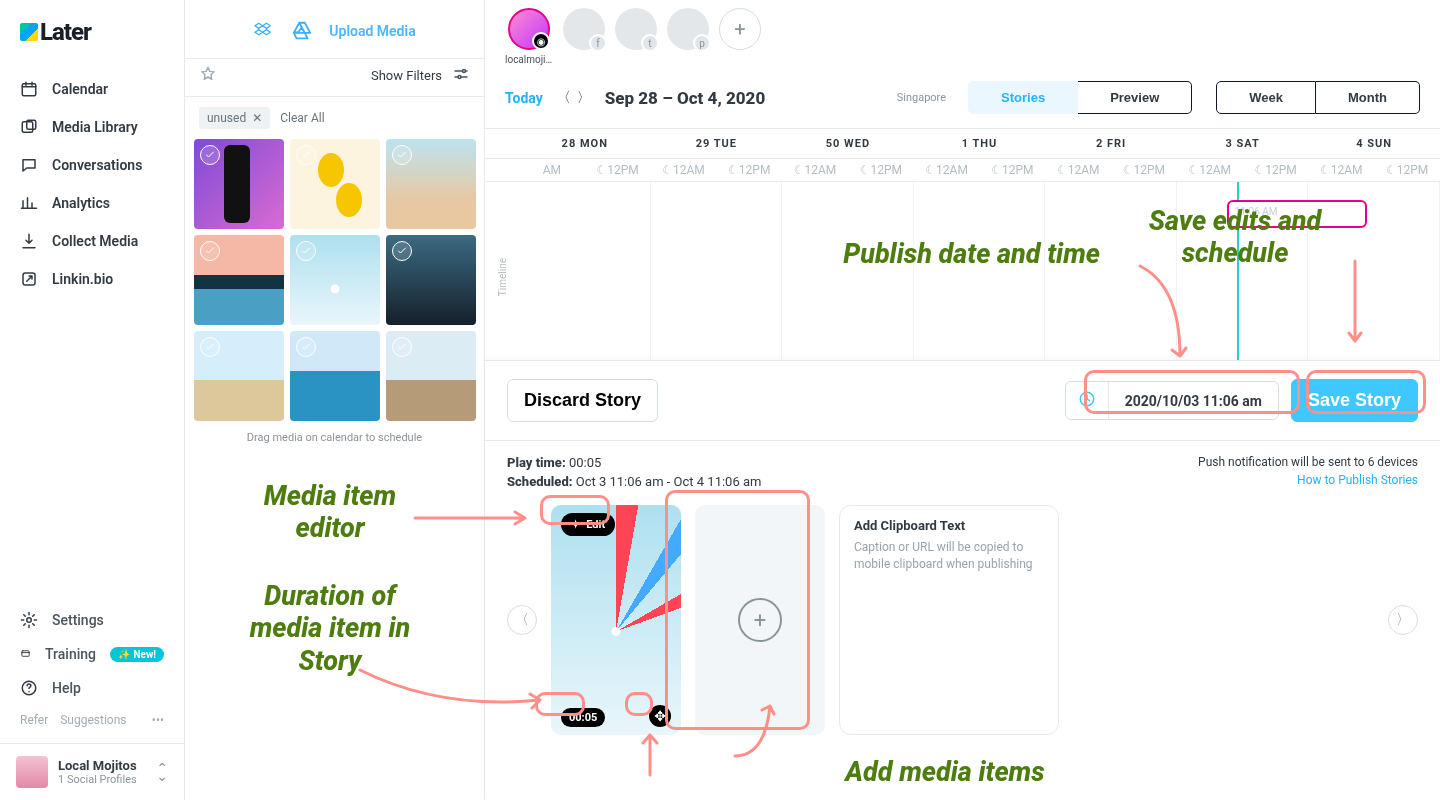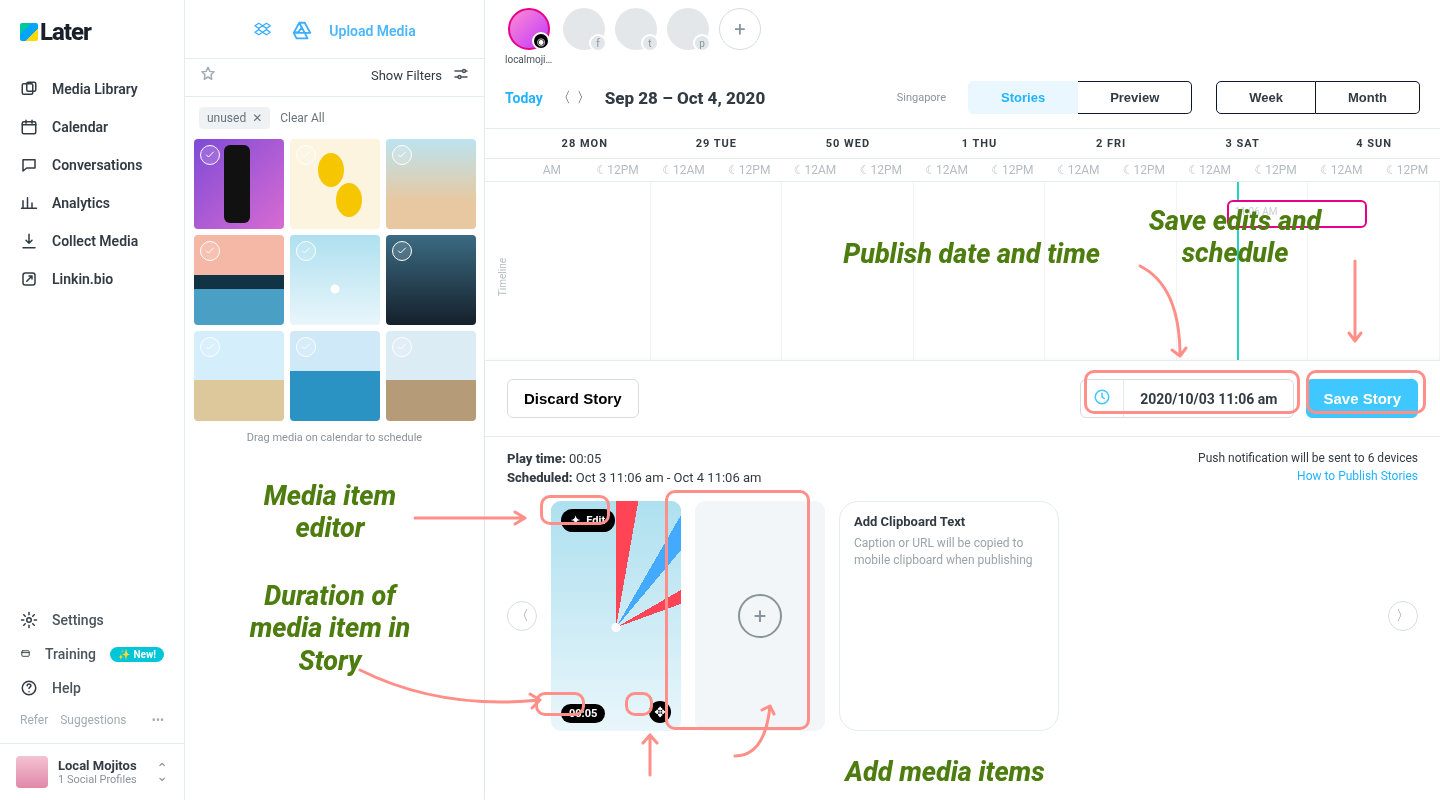--- a/index.html
+++ b/index.html
@@ -80,21 +80,21 @@
 .time-sub { flex:1; text-align:center; padding:4px 0; }
 .timeline-lbl { writing-mode: vertical-rl; transform:rotate(180deg); font-size:10px; color:#b4bdc3; justify-self:center; align-self:center;}
 .cal-body { display:grid; grid-template-columns: 34px repeat(7, 1fr); height:190px; position:relative;}
 .cal-body > .col { border-right:1px solid #f1f4f6; position:relative;}
 .now-line { position:absolute; left:calc(34px + (100% - 34px)/7*5 + ((100% - 34px)/7)*0.46); top:0; bottom:0; width:2px; background:#22d3c5;}
 .event-box { position:absolute; border:2px solid #e6008a; border-radius:6px; width:140px; height:28px; font-size:10px; color:#c9cfD4; padding:4px 6px; background:#fff;}
 
 
 .editor { position:absolute; left:0; right:0; bottom:0; top:360px; background:#fff; border-top:1px solid #e5eaed; box-shadow:0 -2px 6px rgba(0,0,0,0.03); display:flex; flex-direction:column;}
 .editor-top { display:flex; align-items:center; padding:18px 22px; border-bottom:1px solid #e5eaed; gap:12px;}
-.btn { border:1px solid #d6dde2; background:#fff; border-radius:6px; padding:10px 16px; font-weight:700; cursor:pointer; font-size:15px;}
+.btn { border:1px solid #d6dde2; background:#fff; border-radius:6px; padding:10px 16px; font-weight:700; cursor:pointer; font-size:18px;}
 .btn.primary { background:#3ec8ff; color:#fff; border-color:#3ec8ff;}
 .datetime-wrap { display:flex; align-items:center; border:1px solid #d6dde2; border-radius:6px; overflow:hidden;}
 .datetime-wrap .clock { padding:8px 12px; color:#3ec8ff; border-right:1px solid #e5eaed;}
 .datetime-wrap .dt { padding:8px 16px; font-weight:700; }
 .editor-meta { display:flex; padding:14px 22px 6px; font-size:13px; }
 .meta-left b{font-weight:800;}
 .meta-right { margin-left:auto; text-align:right; font-size:12px;}
 .howto { color:#22b4ff; }
 .story-row { display:flex; align-items:center; gap:14px; padding:10px 22px; position:relative;}
 .nav-circle { width:30px; height:30px; border-radius:50%; border:1px solid #d6dde2; display:flex; align-items:center; justify-content:center; color:#8a949b; cursor:pointer; font-size:14px;}
@@ -105,21 +105,21 @@
   radial-gradient(circle at 50% 55%, #fff 4px, transparent 5px),
   conic-gradient(from 0deg at 50% 55%, #f45 0 10deg, transparent 10deg 30deg, #4af 30deg 40deg, transparent 40deg 60deg, #f45 60deg 70deg, transparent 70deg 360deg),
   linear-gradient(180deg,#aee0ef,#e9f6fb);
   background-blend-mode:normal;
 }
 .edit-pill { position:absolute; top:8px; left:10px; background:#000; color:#fff; font-size:11px; font-weight:700; padding:5px 10px; border-radius:14px; display:flex; align-items:center; gap:6px;}
 .dur-pill { position:absolute; bottom:8px; left:10px; background:#000; color:#fff; font-size:11px; font-weight:700; padding:3px 8px; border-radius:10px;}
 .drag-pill { position:absolute; bottom:8px; right:10px; background:#000; color:#fff; width:22px; height:22px; border-radius:50%; display:flex; align-items:center; justify-content:center;}
 .add-slot { width:130px; height:230px; border-radius:10px; background:#f2f6f8; display:flex; align-items:center; justify-content:center;}
 .add-slot .plus-c { width:44px; height:44px; border-radius:50%; border:2px solid #8a949b; display:flex; align-items:center; justify-content:center; color:#8a949b; font-size:22px;}
-.clip-box { width:220px; height:230px; border:1px solid #e5eaed; border-radius:19px; padding:12px 14px; }
+.clip-box { width:220px; height:230px; border:1px solid #e5eaed; border-radius:12px; padding:12px 14px; }
 .clip-title { font-weight:700; margin-bottom:6px; font-size:13px;}
 .clip-sub { color:#9aa4ab; font-size:12px; line-height:1.4;}
 
 
 .ann { position:absolute; color:#4d7c0f; font-weight:800; font-size:27px; line-height:1.2; pointer-events:none; text-align:center;font-style:italic;}
 .ann-box { position:absolute; border:3px solid #ff8f88; border-radius:10px; pointer-events:none;}
 
 
 .t1{background:linear-gradient(135deg,#7e4bd6,#d86bd2);} .t1::after{content:"";position:absolute;left:30px;top:6px;width:26px;height:78px;background:#111;border-radius:6px;}
 .t2{background:#fdf4df;} .t2::before,.t2::after{content:"";position:absolute;width:26px;height:34px;background:#f6c700;border-radius:50%;} .t2::before{left:28px;top:14px;} .t2::after{left:46px;top:44px;}
@@ -141,34 +141,34 @@
 
   <div class="sidebar">
     <div class="logo">
       <span class="logo-mark"></span>
       <span>Later</span>
     </div>
     <div class="nav">
       <div class="nav-item">
         <span class="icon">
             <svg viewBox="0 0 24 24">
+              <rect x="3" y="5" width="18" height="16" rx="2"></rect>
+              <path d="M3 9h18M8 3v4M16 3v4"></path>
+            </svg>
+          </span>
+        <span>Calendar</span>
+      </div>
+      <div class="nav-item">
+        <span class="icon">
+            <svg viewBox="0 0 24 24">
               <rect x="3" y="5" width="14" height="14" rx="2"></rect>
               <rect x="9" y="3" width="12" height="12" rx="2"></rect>
             </svg>
           </span>
         <span>Media Library</span>
-      </div>
-      <div class="nav-item">
-        <span class="icon">
-            <svg viewBox="0 0 24 24">
-              <rect x="3" y="5" width="18" height="16" rx="2"></rect>
-              <path d="M3 9h18M8 3v4M16 3v4"></path>
-            </svg>
-          </span>
-        <span>Calendar</span>
       </div>
       <div class="nav-item">
         <span class="icon">
             <svg viewBox="0 0 24 24">
               <path d="M4 5h16v11H9l-5 4V5z"></path>
             </svg>
           </span>
         <span>Conversations</span>
       </div>
       <div class="nav-item">

